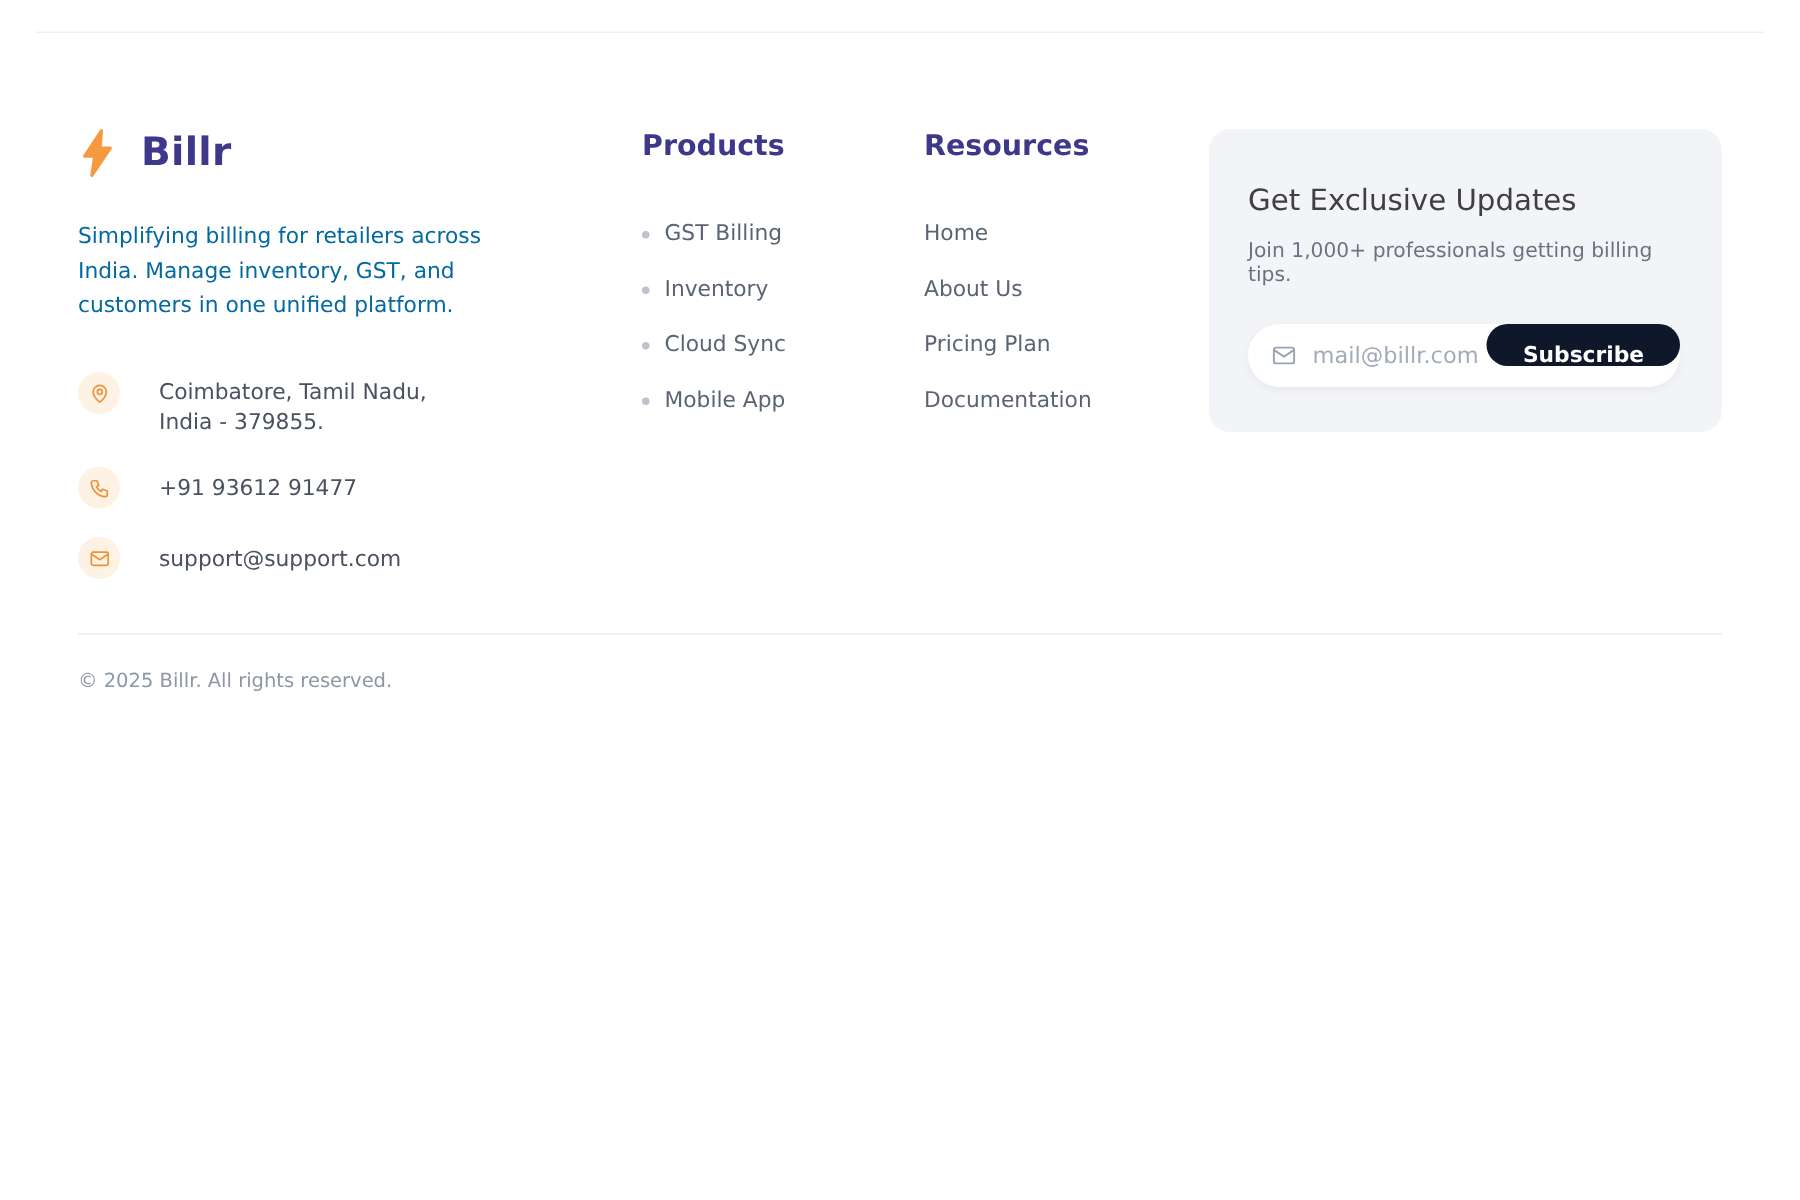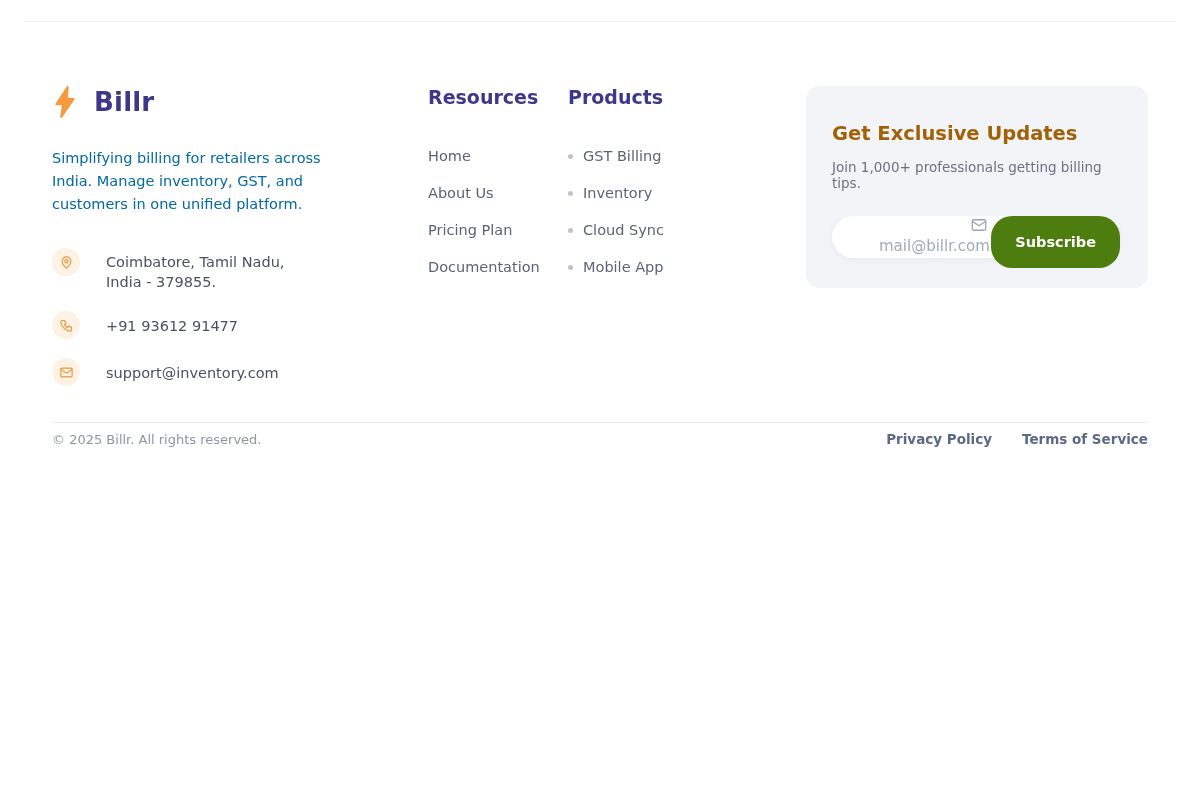--- a/index.html
+++ b/index.html
@@ -31,41 +31,41 @@
   .link-list { list-style: none; }
   .link-list li { margin-bottom: 21px; font-size: 14.5px; color: #5b6472; cursor: pointer; }
   .bulleted li { display: flex; align-items: center; gap: 10px; }
   .dot { width: 5px; height: 5px; border-radius: 50%; background: #bcc3cd; flex: 0 0 auto; }
   .col-products { width: 128px; }
   .col-resources { width: 140px; margin-right: 0; }
 
   
   .news-card { margin-left: auto; width: 342px; background: #f3f4f8; border-radius: 14px;
     padding: 36px 28px 30px 26px; }
-  .news-title { font-size: 19.5px; font-weight: bold; color: #a16207; }
+  .news-title { font-size: 19.5px; font-weight: normal; color: #404040; }
   .news-sub { margin-top: 14px; font-size: 13.5px; color: #6b7280; }
   .subscribe-pill { margin-top: 25px; position: relative; height: 42px; background: #ffffff;
-    border-radius: 21px; box-shadow: 0 2px 6px rgba(40,50,80,.06); display: flex; align-items: center; flex-direction: column; }
+    border-radius: 21px; box-shadow: 0 2px 6px rgba(40,50,80,.06); display: flex; align-items: center; }
   .mail-glyph { margin: 0 10px 0 15px; width: 18px; height: 18px; stroke: #9aa3b2; fill: none;
     stroke-width: 1.7; stroke-linecap: round; stroke-linejoin: round; flex: 0 0 auto; }
   .email-input { border: none; outline: none; background: transparent; flex: 1; min-width: 0;
     font-size: 15px; color: #49505e; font-family: inherit; }
   .email-input::placeholder { color: #a2abba; }
-  .subscribe-btn { position: absolute; right: 0; top: 0; height: 52px; padding: 13px 24px;
-    border: none; border-radius: 21px; background: #4d7c0f; color: #ffffff; font-weight: bold;
+  .subscribe-btn { position: absolute; right: 0; top: 0; height: 28px; padding: 13px 24px;
+    border: none; border-radius: 21px; background: #0f172a; color: #ffffff; font-weight: bold;
     font-size: 14.5px; font-family: inherit; cursor: pointer; }
   .follow-row { margin-top: 33px; display: flex; align-items: center; }
   .follow-label { font-size: 13.5px; font-weight: bold; color: #3d3889; margin-right: 30px; }
   .social-btn { width: 34px; height: 34px; border-radius: 50%; background: #ffffff;
     box-shadow: 0 1px 4px rgba(40,50,80,.08); display: flex; align-items: center;
     justify-content: center; margin-right: 10px; cursor: pointer; }
   .social-btn svg { width: 17px; height: 17px; }
 
   
-  .bottom-bar { margin: 0 52px; border-top: 1px solid #e7eaee; padding-top: 8px;
+  .bottom-bar { margin: 0 52px; border-top: 1px solid #e7eaee; padding-top: 24px;
     display: flex; align-items: center; justify-content: space-between; }
   .copyright { font-size: 13px; color: #8c96a5; }
   .bottom-links { display: flex; gap: 30px; }
   .bottom-links span { font-size: 13.5px; font-weight: bold; color: #5a6a85; cursor: pointer; }
 </style>
 </head>
 <body>
 
 <div class="top-divider"></div>
 
@@ -102,33 +102,23 @@
         </span>
         <span class="contact-text">+91 93612 91477</span>
       </div>
       <div class="contact-row single">
         <span class="icon-bubble">
           <svg viewBox="0 0 24 24">
               <rect x="3" y="5" width="18" height="14" rx="2"></rect>
               <path d="m3 7 9 6 9-6"></path>
             </svg>
         </span>
-        <span class="contact-text">support@inventory.com</span>
+        <span class="contact-text">support@support.com</span>
       </div>
     </div>
-  </div>
-
-  <div class="links-col col-resources">
-    <div class="col-title">Resources</div>
-    <ul class="link-list">
-      <li>Home</li>
-      <li>About Us</li>
-      <li>Pricing Plan</li>
-      <li>Documentation</li>
-    </ul>
   </div>
 
   <div class="links-col col-products">
     <div class="col-title">Products</div>
     <ul class="link-list bulleted">
       <li>
           <span class="dot"></span>
           <span>GST Billing</span>
         </li>
       <li>
@@ -139,35 +129,41 @@
           <span class="dot"></span>
           <span>Cloud Sync</span>
         </li>
       <li>
           <span class="dot"></span>
           <span>Mobile App</span>
         </li>
     </ul>
   </div>
 
+  <div class="links-col col-resources">
+    <div class="col-title">Resources</div>
+    <ul class="link-list">
+      <li>Home</li>
+      <li>About Us</li>
+      <li>Pricing Plan</li>
+      <li>Documentation</li>
+    </ul>
+  </div>
+
   <div class="news-card">
     <div class="news-title">Get Exclusive Updates</div>
     <div class="news-sub">Join 1,000+ professionals getting billing tips.</div>
 
     <div class="subscribe-pill">
       <svg class="mail-glyph" viewBox="0 0 24 24">
         <rect x="3" y="5" width="18" height="14" rx="2"></rect>
           <path d="m3 7 9 6 9-6"></path>
       </svg>
       <input class="email-input" type="text" placeholder="mail@billr.com" style="">
       <button class="subscribe-btn">Subscribe</button>
     </div>
 
   </div>
 </div>
 
 <div class="bottom-bar">
   <span class="copyright">© 2025 Billr. All rights reserved.</span>
-  <span class="bottom-links">
-    <span>Privacy Policy</span>
-    <span>Terms of Service</span>
-  </span>
 </div>
 
 </body></html>

